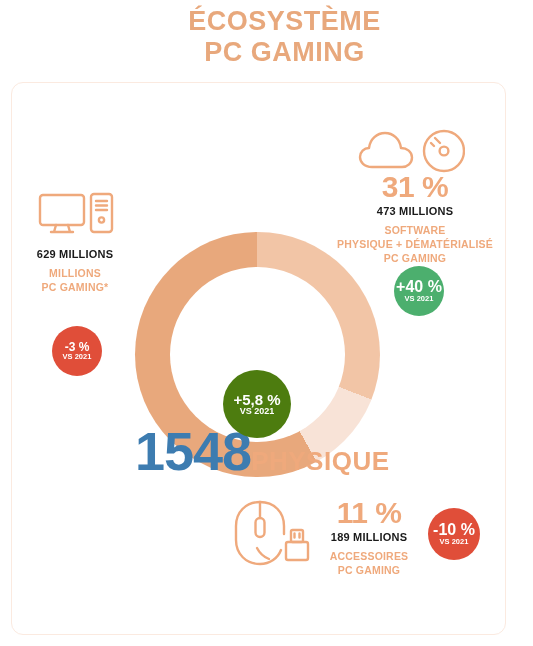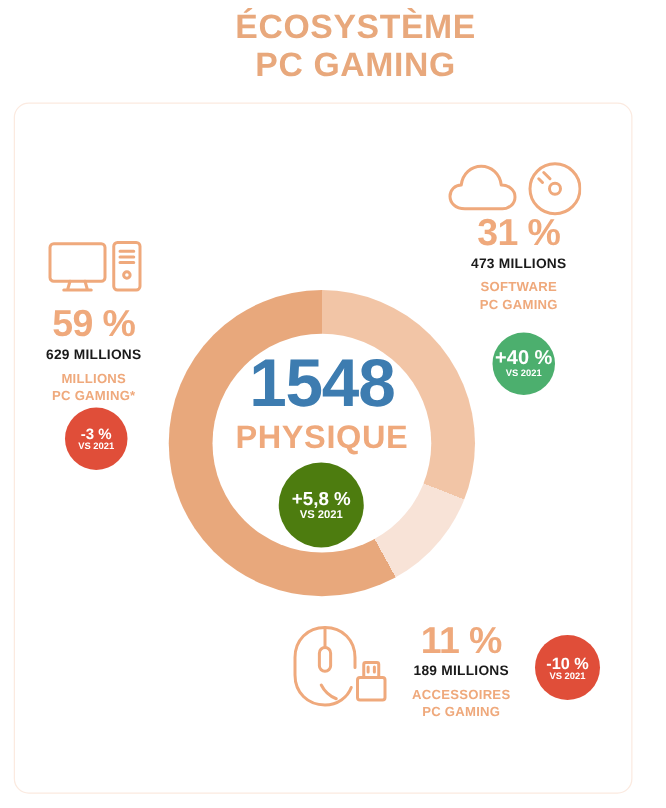--- a/index.html
+++ b/index.html
@@ -46,24 +46,24 @@
       #F8E3D7 111.6deg 151.2deg,
       #E8A87C 151.2deg 360deg
     );
   }
   .donut-hole {
     position:absolute; left:35px; top:35px;
     width:175px; height:175px; border-radius:50%;
     background:#ffffff;
   }
   .donut-center {
-    position:absolute; left:0; top:12px;
+    position:absolute; left:0; top:0;
     width:245px; height:245px;
-    display:flex; flex-direction:column;
-    align-items:center; justify-content:flex-start;
+    display:flex; 
+    align-items:flex-end; justify-content:flex-start;
     padding-top:38px;
   }
   .total-number {
     font-size:54px; font-weight:bold; color:#3D7CB0;
     letter-spacing:-1px; line-height:0.95;
   }
   .total-unit {
     font-size:26px; font-weight:bold; color:#EFA97C;
     letter-spacing:0.5px; margin-top:1px;
   }
@@ -95,21 +95,21 @@
     position:absolute; left:394px; top:266px;
     width:50px; height:50px; background:#4CAF6E;
   }
   .badge-sw .b-main { font-size:16px; }
   .badge-sw .b-sub { font-size:7.5px; }
 
   .badge-acc {
     position:absolute; left:428px; top:508px;
     width:52px; height:52px; background:#E04E39;
   }
-  .badge-acc .b-main { font-size:13px;text-align:right; }
+  .badge-acc .b-main { font-size:16px;text-align:right; }
   .badge-acc .b-sub { font-size:7.5px; }
 
   
   .cat { position:absolute; text-align:center; }
   .cat-pct {
     font-size:30px; font-weight:bold; color:#EFA97C;
     letter-spacing:-0.5px; line-height:1;
   }
   .cat-millions {
     font-size:11px; font-weight:bold; color:#1A1A1A;
@@ -159,21 +159,20 @@
 <div class="icon-hardware">
   <svg width="76" height="44" viewBox="0 0 76 44" fill="none" stroke="#EFA97C" stroke-width="2.4" stroke-linecap="round" stroke-linejoin="round">
     <rect x="2" y="3" width="44" height="30" rx="3"></rect>
     <path d="M18 33 L16 40 M30 33 L32 40 M13 40 L35 40"></path>
     <rect x="53" y="2" width="21" height="38" rx="3"></rect>
     <path d="M58 9 H69 M58 13.5 H69 M58 18 H69"></path>
     <circle cx="63.5" cy="28" r="2.6"></circle>
   </svg>
 </div>
 <div class="cat cat-hardware">
-  <div class="cat-pct">59 %</div>
   <div class="cat-millions">629 MILLIONS</div>
   <div class="cat-label">
     <div>MILLIONS</div>
     <div>PC GAMING*</div>
   </div>
 </div>
 <div class="badge badge-hw">
   <div class="b-main">-3 %</div>
   <div class="b-sub">VS 2021</div>
 </div>
@@ -184,20 +183,21 @@
     <circle cx="86" cy="23" r="20"></circle>
     <circle cx="86" cy="23" r="4.4"></circle>
     <path d="M77 10 L82 15 M73 15 L76 18"></path>
   </svg>
 </div>
 <div class="cat cat-software">
   <div class="cat-pct">31 %</div>
   <div class="cat-millions">473 MILLIONS</div>
   <div class="cat-label">
     <div>SOFTWARE</div>
+    <div>PHYSIQUE + DÉMATÉRIALISÉ</div>
     <div>PC GAMING</div>
   </div>
 </div>
 <div class="badge badge-sw">
   <div class="b-main">+40 %</div>
   <div class="b-sub">VS 2021</div>
 </div>
 
 <div class="icon-accessories">
   <svg width="82" height="70" viewBox="0 0 82 70" fill="none" stroke="#EFA97C" stroke-width="2.4" stroke-linecap="round" stroke-linejoin="round">

